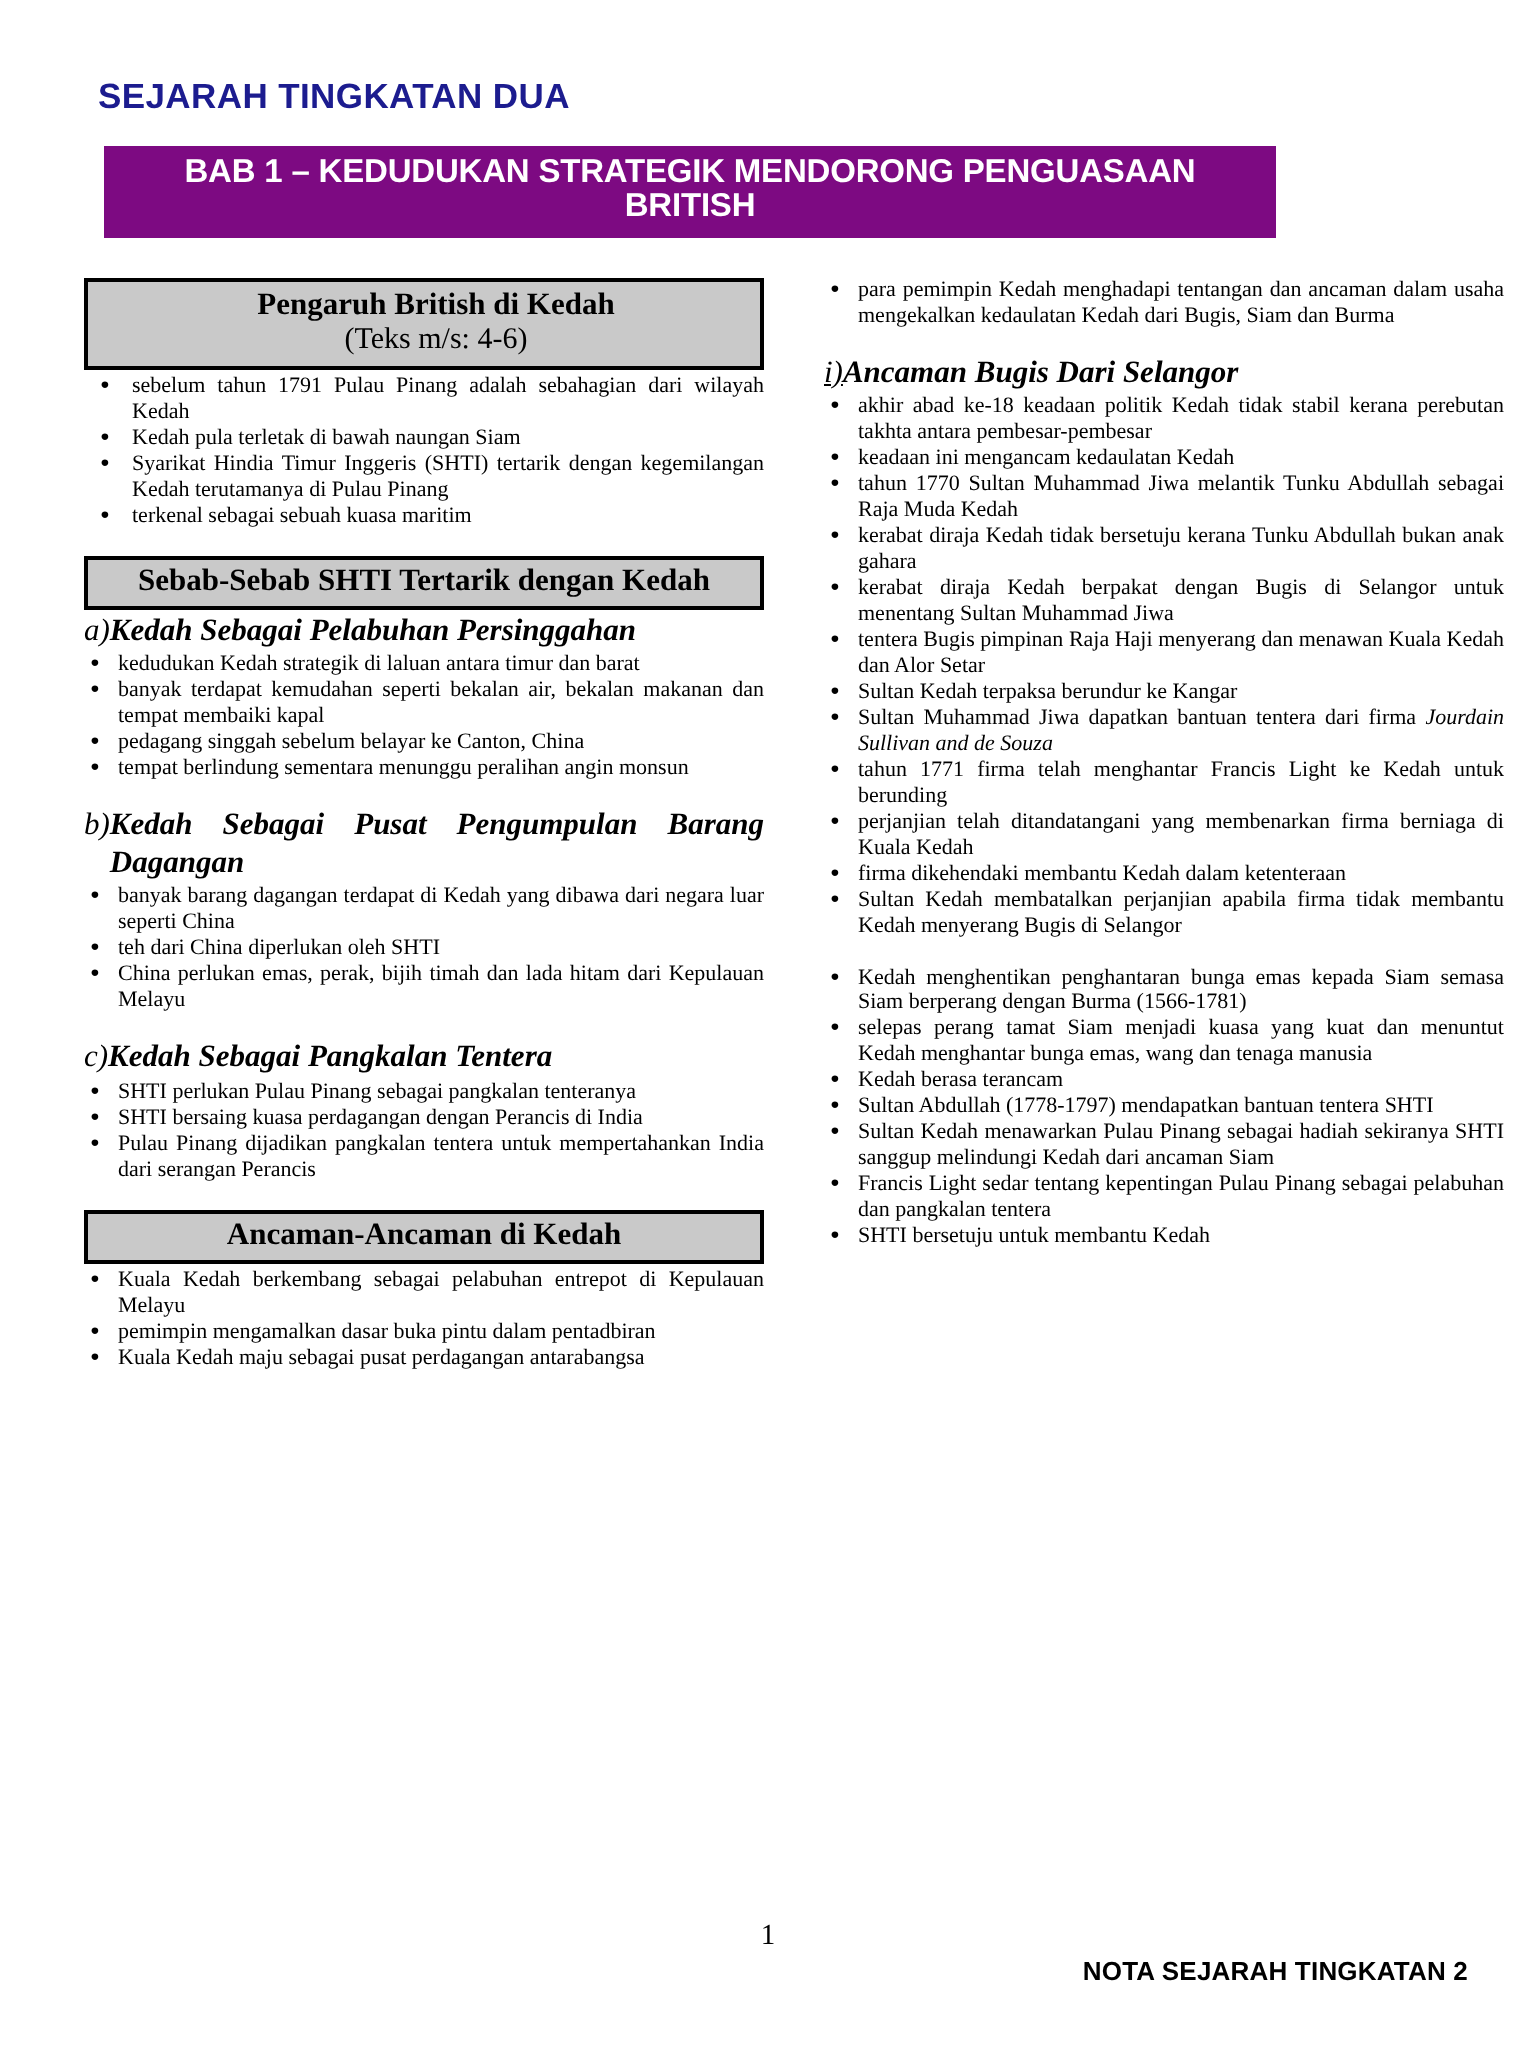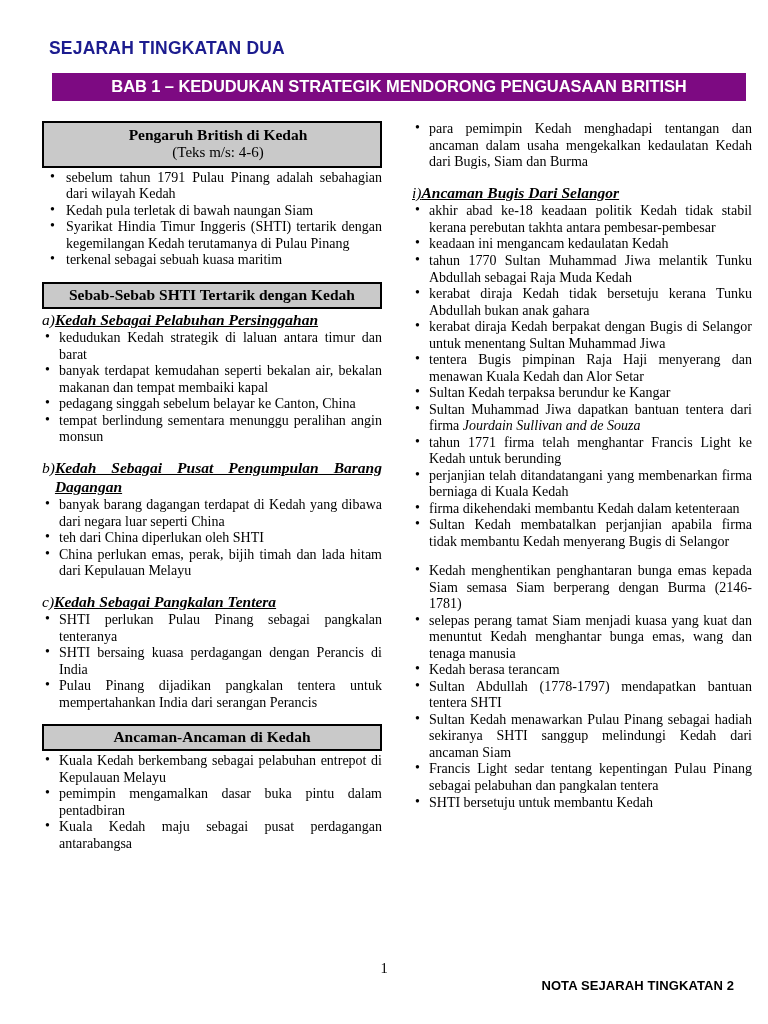--- a/index.html
+++ b/index.html
@@ -37,21 +37,21 @@
   .chapter-banner {
     background: #7d0a82;
     color: #ffffff;
     font-family: "Liberation Sans", "DejaVu Sans", sans-serif;
     font-weight: bold;
     font-size: 16.5px;
     letter-spacing: -0.1px;
     text-align: center;
     padding: 5px 6px 6px 6px;
     margin: 0 0 0 10px;
-    width: 694px;
+    width: 586px;
     line-height: 1.05;
   }
 
   
   .columns {
     display: flex;
     margin-top: 20px;
     gap: 20px;
   }
   .col {
@@ -88,39 +88,38 @@
   }
   .subhead .marker {
     font-style: italic;
     white-space: pre;
     flex: 0 0 auto;
   }
   .subhead .marker.roman { text-decoration: underline; }
   .subhead .txt {
     font-style: italic;
     font-weight: bold;
-    text-decoration: underline;
     flex: 1 1 auto;
   }
   .subhead.justify .txt {
     text-align: justify;
     text-align-last: justify;
   }
   .spacer-md { height: 13px; }
 
   
   ul.bul {
     list-style: none;
     margin: 0;
     padding: 0;
   }
   ul.bul > li {
     position: relative;
     padding-left: 17px;
-    font-size: 14px;
+    font-size: 11px;
     line-height: 1.18;
     text-align: justify;
     margin-bottom: 0px;
   }
   ul.bul > li::before {
     content: "\2022";
     position: absolute;
     left: 3px;
     top: -1px;
     font-size: 14px;
@@ -252,21 +251,21 @@
         </li>
         <li>tahun 1771 firma telah menghantar Francis Light ke Kedah untuk berunding</li>
         <li>perjanjian telah ditandatangani yang membenarkan firma berniaga di Kuala Kedah</li>
         <li>firma dikehendaki membantu Kedah dalam ketenteraan</li>
         <li>Sultan Kedah membatalkan perjanjian apabila firma tidak membantu Kedah menyerang Bugis di Selangor</li>
       </ul>
 
       <div class="spacer-md"></div>
 
       <ul class="bul">
-        <li>Kedah menghentikan penghantaran bunga emas kepada Siam semasa Siam berperang dengan Burma (2146-1781)</li>
+        <li>Kedah menghentikan penghantaran bunga emas kepada Siam semasa Siam berperang dengan Burma (1566-1781)</li>
         <li>selepas perang tamat Siam menjadi kuasa yang kuat dan menuntut Kedah menghantar bunga emas, wang dan tenaga manusia</li>
         <li>Kedah berasa terancam</li>
         <li>Sultan Abdullah (1778-1797) mendapatkan bantuan tentera SHTI</li>
         <li>Sultan Kedah menawarkan Pulau Pinang sebagai hadiah sekiranya SHTI sanggup melindungi Kedah dari ancaman Siam</li>
         <li>Francis Light sedar tentang kepentingan Pulau Pinang sebagai pelabuhan dan pangkalan tentera</li>
         <li>SHTI bersetuju untuk membantu Kedah</li>
       </ul>
 
     </div>
   </div>

